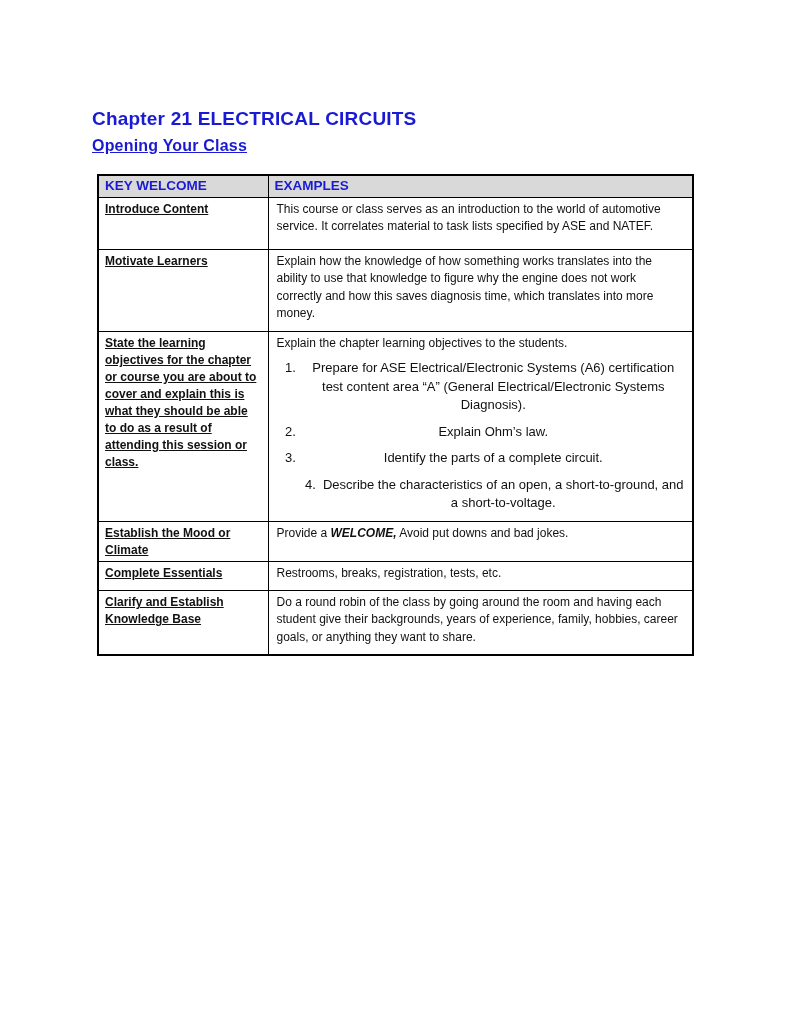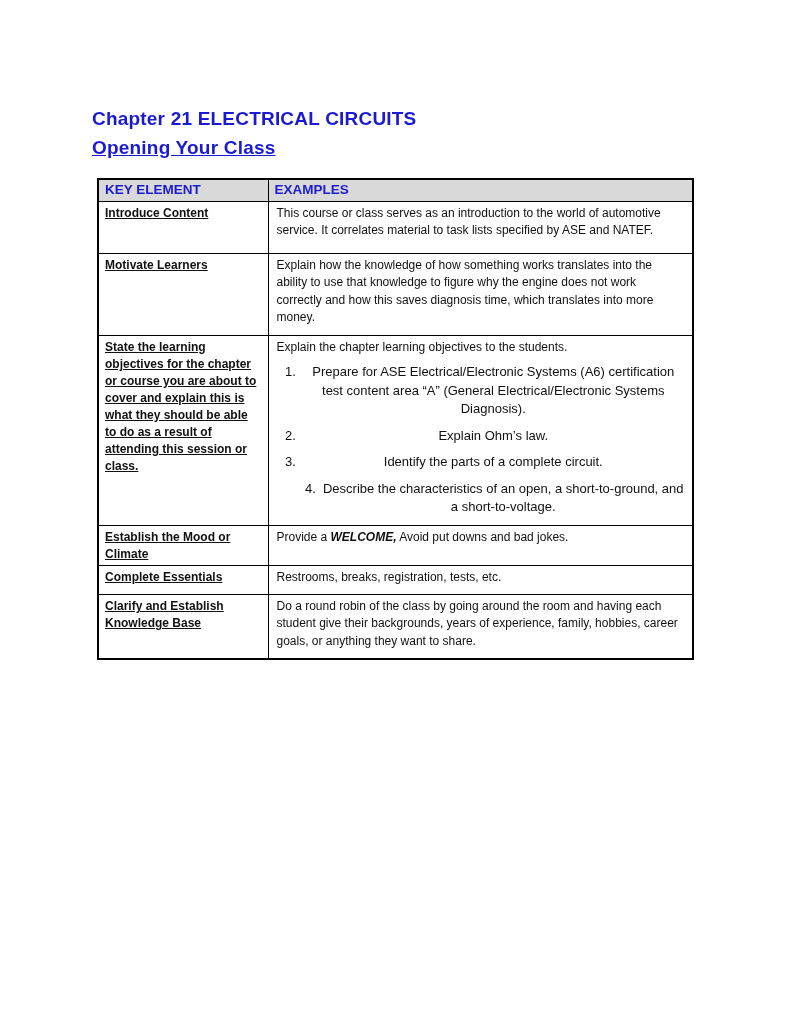--- a/index.html
+++ b/index.html
@@ -16,21 +16,21 @@
   }
   .title {
     color: var(--accent, #1a1ad2);
     font-size: 19px;
     font-weight: bold;
     margin: 0 0 7px 0;
     letter-spacing: 0.2px;
   }
   .subtitle {
     color: var(--accent, #1a1ad2);
-    font-size: 19px;
+    font-size: 16px;
     font-weight: bold;
     text-decoration: underline;
     margin: 0 0 19px 0;
     letter-spacing: 0.2px;
   }
   table.key-table {
     border-collapse: collapse;
     width: 595px;
     margin-left: 5px;
     border: 2px solid #000000;
@@ -87,21 +87,21 @@
   <h1 class="title">Chapter 21 ELECTRICAL CIRCUITS</h1>
   <h2 class="subtitle">Opening Your Class</h2>
 
   <table class="key-table">
     <colgroup>
         <col class="c1">
         <col class="c2">
       </colgroup>
     <thead>
       <tr>
-        <th class="hdr">KEY ELEMENT</th>
+        <th class="hdr">KEY WELCOME</th>
         <th class="hdr">EXAMPLES</th>
       </tr>
     </thead>
     <tbody>
       <tr class="r1">
         <td class="key">Introduce Content</td>
         <td class="ex">This course or class serves as an introduction to the world of automotive service. It correlates material to task lists specified by ASE and NATEF.</td>
       </tr>
       <tr class="r2">
         <td class="key">Motivate Learners</td>

